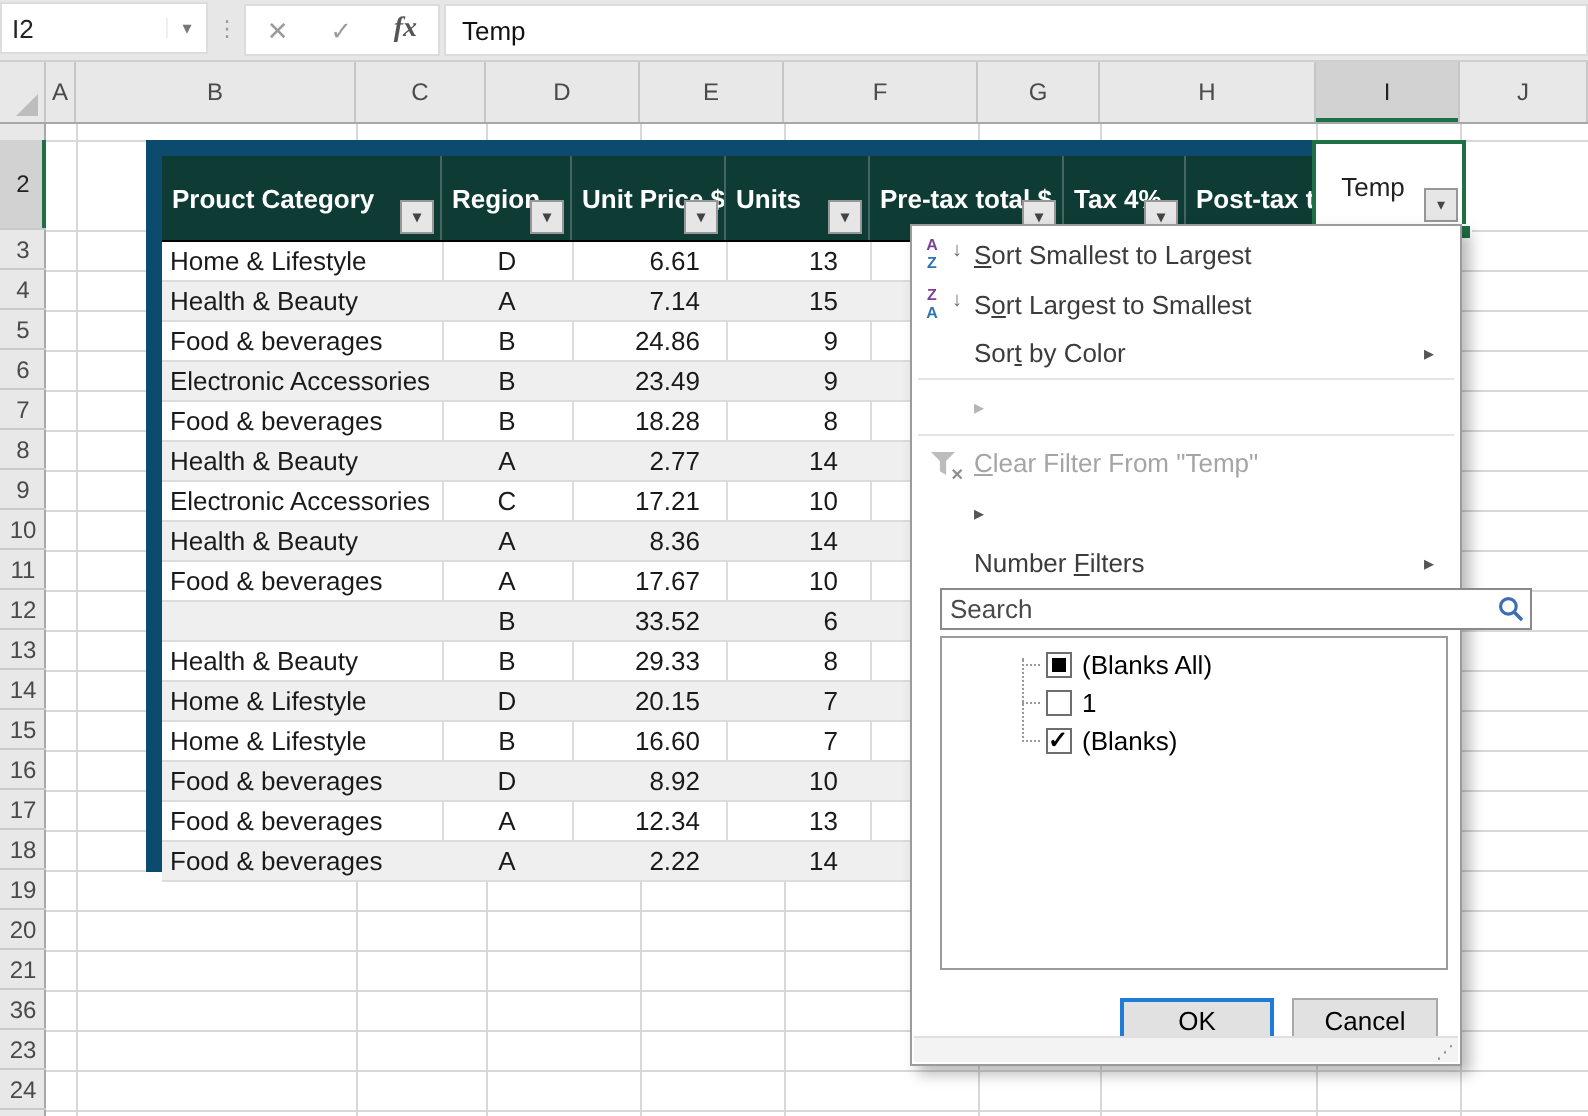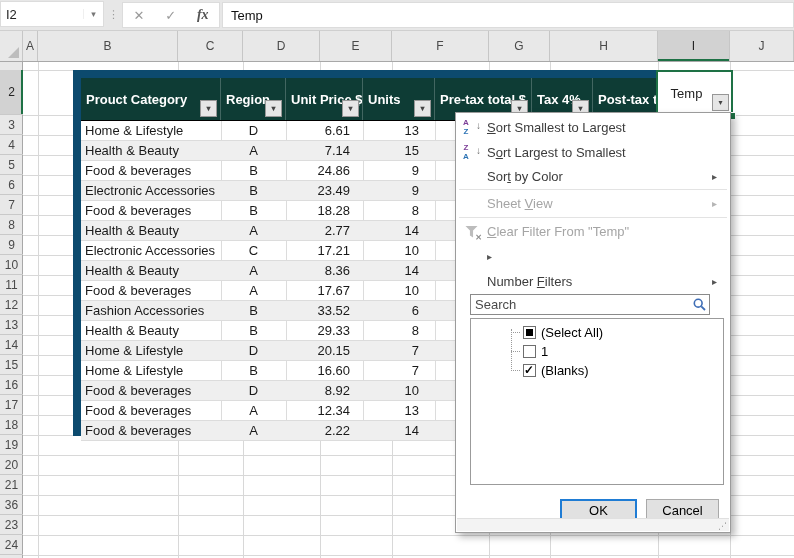--- a/index.html
+++ b/index.html
@@ -91,21 +91,21 @@
   .sico{position:relative;width:22px;height:19px;}
   .sico .lt{position:absolute;left:0;width:10px;text-align:center;font-size:8px;font-weight:bold;line-height:9px;}
   .sico .t{top:0;color:#7D3F98;}
   .sico .b{top:9px;color:#2E74B5;}
   .sico .ar{position:absolute;right:2px;top:2px;font-size:10px;color:#6E6E6E;}
   .funnel{position:relative;width:16px;height:16px;}
   .funnel::before{content:"";position:absolute;left:1px;top:2px;width:13px;height:12px;background:#BCBCBC;
                   clip-path:polygon(0 0,100% 0,62% 42%,62% 100%,38% 84%,38% 42%);}
   .funnel .fx-x{position:absolute;right:-2px;bottom:-2px;font-size:8px;font-weight:bold;color:#8F8F8F;}
 
-  .search-row{position:absolute;left:14px;top:181px;width:240px;height:21px;border:1px solid #8A8A8A;
+  .search-row{position:absolute;left:14px;top:181px;width:296px;height:21px;border:1px solid #8A8A8A;
               box-sizing:border-box;display:flex;align-items:center;background:#fff;}
   .search-row input{border:none;outline:none;flex:1;min-width:0;font-size:13px;padding-left:4px;
                     color:#222;font-family:"Liberation Sans",sans-serif;background:transparent;}
   .search-row input::placeholder{color:#4a4a4a;opacity:1;}
   .mag{width:20px;display:flex;justify-content:center;flex:none;}
 
   .listbox{position:absolute;left:14px;top:205px;width:254px;height:167px;border:1px solid #9B9B9B;
            box-sizing:border-box;background:#fff;padding-top:4px;}
   .tree-v{position:absolute;left:40px;top:10px;height:42px;border-left:1px dotted #9a9a9a;}
   .lb-item{position:relative;display:flex;align-items:center;height:19px;padding-left:52px;color:#000;}
@@ -288,21 +288,20 @@
           <span class="c-units">14</span>
         </div>
         <div class="td-row" style="top: 203px;">
           <span class="c-cat">Food &amp; beverages</span>
           <span class="c-region">A</span>
           <span class="c-price">17.67</span>
           <span class="c-units">10</span>
           <span class="c-pretax">1</span>
         </div>
         <div class="td-row band" style="top: 223px;">
-          <span class="c-cat">Fashion Accessories</span>
           <span class="c-region">B</span>
           <span class="c-price">33.52</span>
           <span class="c-units">6</span>
           <span class="c-pretax">2</span>
         </div>
         <div class="td-row" style="top: 243px;">
           <span class="c-cat">Health &amp; Beauty</span>
           <span class="c-region">B</span>
           <span class="c-price">29.33</span>
           <span class="c-units">8</span>
@@ -374,21 +373,20 @@
             <div class="mi-arrow"></div>
           </div>
           <div class="menu-item short">
             <div class="mi-icon"></div>
             <div class="mi-label">Sor<u>t</u> by Color</div>
             <div class="mi-arrow">▸</div>
           </div>
           <div class="menu-sep"></div>
           <div class="menu-item disabled">
             <div class="mi-icon"></div>
-            <div class="mi-label">Sheet <u>V</u>iew</div>
             <div class="mi-arrow">▸</div>
           </div>
           <div class="menu-sep"></div>
           <div class="menu-item disabled">
             <div class="mi-icon">
               <div class="funnel">
                 <span class="fx-x">✕</span>
               </div>
             </div>
             <div class="mi-label"><u>C</u>lear Filter From "Temp"</div>
@@ -413,21 +411,21 @@
             <line x1="8.3" y1="8.3" x2="12" y2="12" stroke="#3E6DB5" stroke-width="1.8"></line>
           </svg>
         </span>
       </div>
 
       <div class="listbox" id="listbox">
         <span class="tree-v"></span>
       <div class="lb-item">
             <div class="tree-h"></div>
             <div class="cb ind"></div>
-            <span>(Select All)</span>
+            <span>(Blanks All)</span>
           </div>
           <div class="lb-item">
             <div class="tree-h"></div>
             <div class="cb"></div>
             <span>1</span>
           </div>
           <div class="lb-item">
             <div class="tree-h"></div>
             <div class="cb chk"></div>
             <span>(Blanks)</span>

